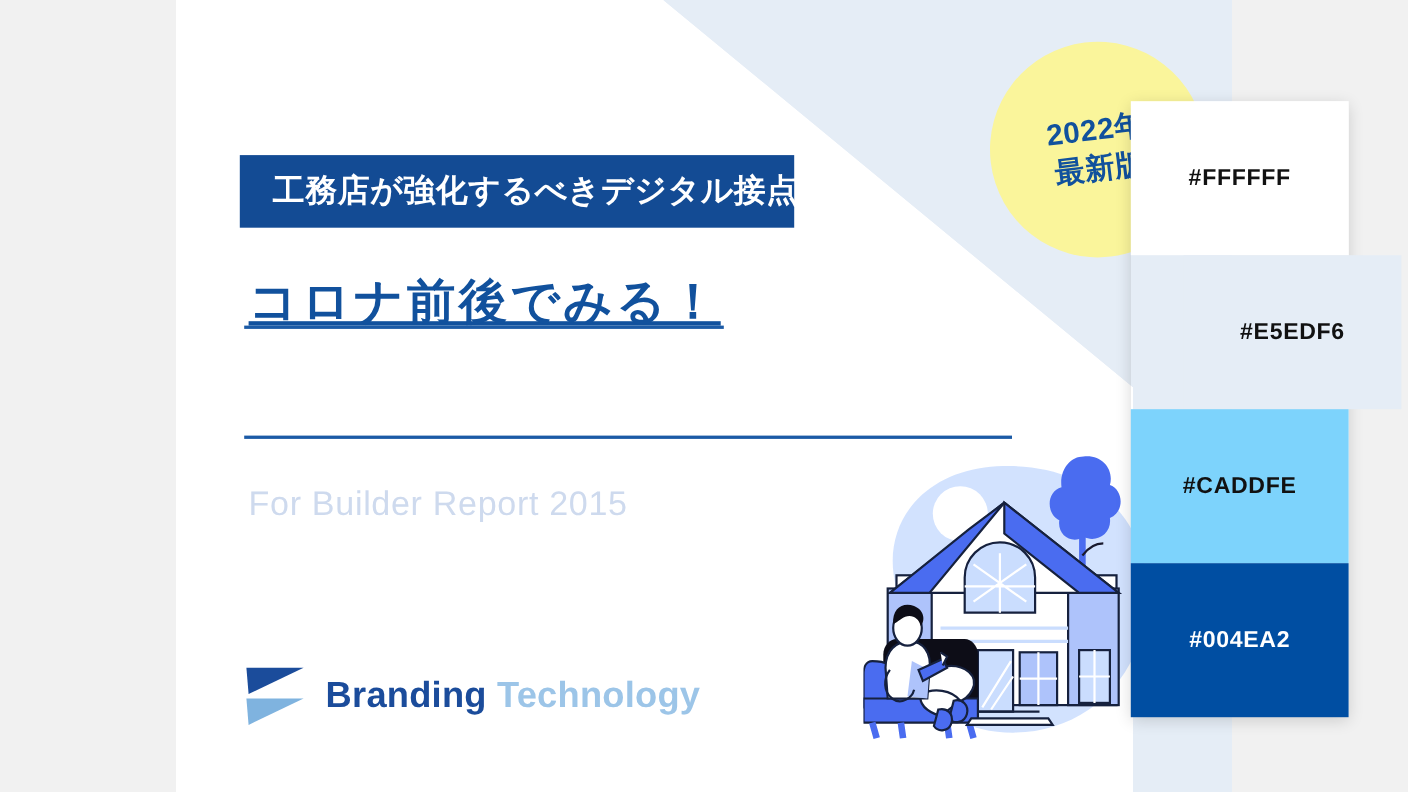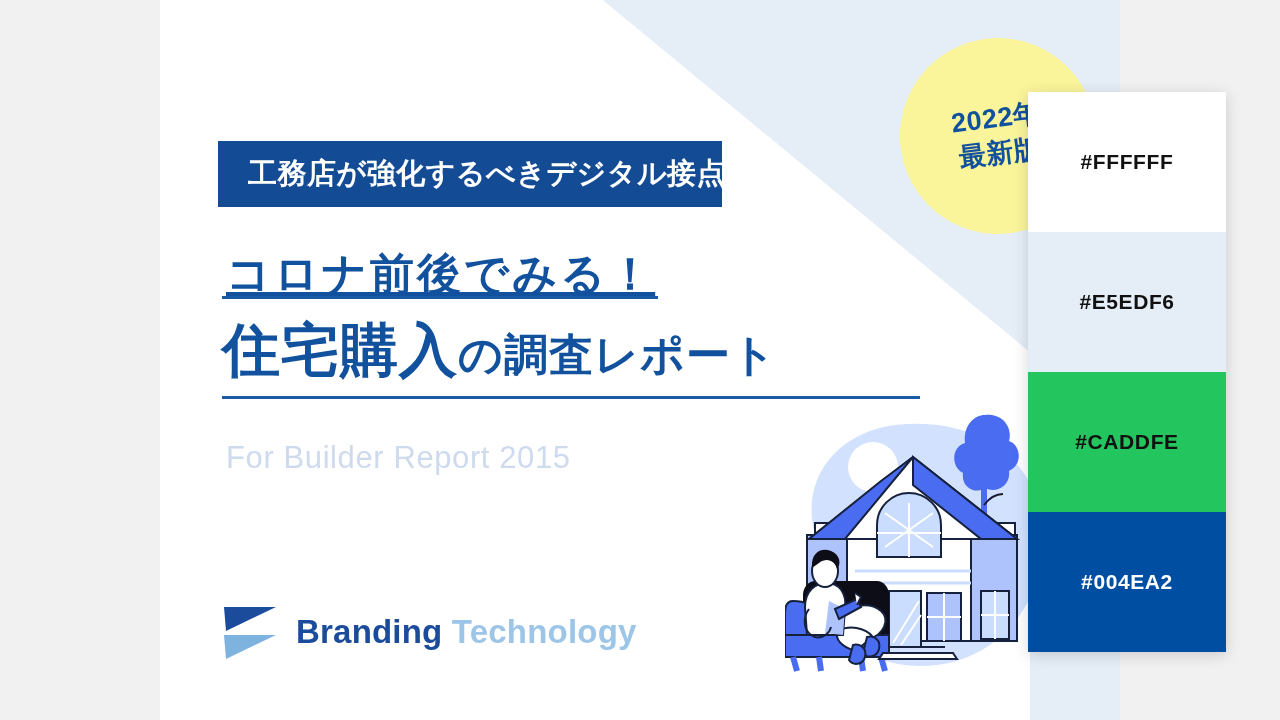--- a/index.html
+++ b/index.html
@@ -195,45 +195,42 @@
     <div class="bl">最新版</div>
   </div>
 
   <div id="band">
     <span>工務店が強化するべきデジタル接点</span>
   </div>
 
   <div id="t1">コロナ前後でみる！</div>
   <div id="rule1"></div>
 
-  <div id="t2">
-    <span class="big">住宅購入</span><span class="small">の調査レポート</span>
-  </div>
   <div id="rule2"></div>
 
   <div id="sub">For Builder Report 2015</div>
 
   <div id="logo">
     <span class="mark">
       <svg viewBox="0 0 56 58" width="56" height="58">
         <path d="M2 4 L54 4 L4 28 Z" fill="#1B4C9B"></path>
         <path d="M2 32 L54 32 L4 56 Z" fill="#7FB3DF"></path>
       </svg>
     </span>
     <span class="wordmark"><span class="w1">Branding</span> <span class="w2">Technology</span></span>
   </div>
 
 </div>
 
 <div id="palette">
   <div class="sw" style="background: rgb(255, 255, 255); color: rgb(17, 17, 17);">
     <span>#FFFFFF</span>
   </div>
-  <div class="sw" style="background: rgb(229, 237, 246); color: rgb(17, 17, 17);">
+  <div class="sw" style="background: rgb(229, 237, 246); color: rgb(17, 17, 17); margin-left: 48px;">
     <span>#E5EDF6</span>
   </div>
-  <div class="sw" style="background: #22c55e; color: rgb(17, 17, 17);">
+  <div class="sw" style="background: #7dd3fc; color: rgb(17, 17, 17);">
     <span>#CADDFE</span>
   </div>
   <div class="sw" style="background: rgb(0, 78, 162); color: #ffffff;">
     <span>#004EA2</span>
   </div>
 </div>
 
 </body></html>

